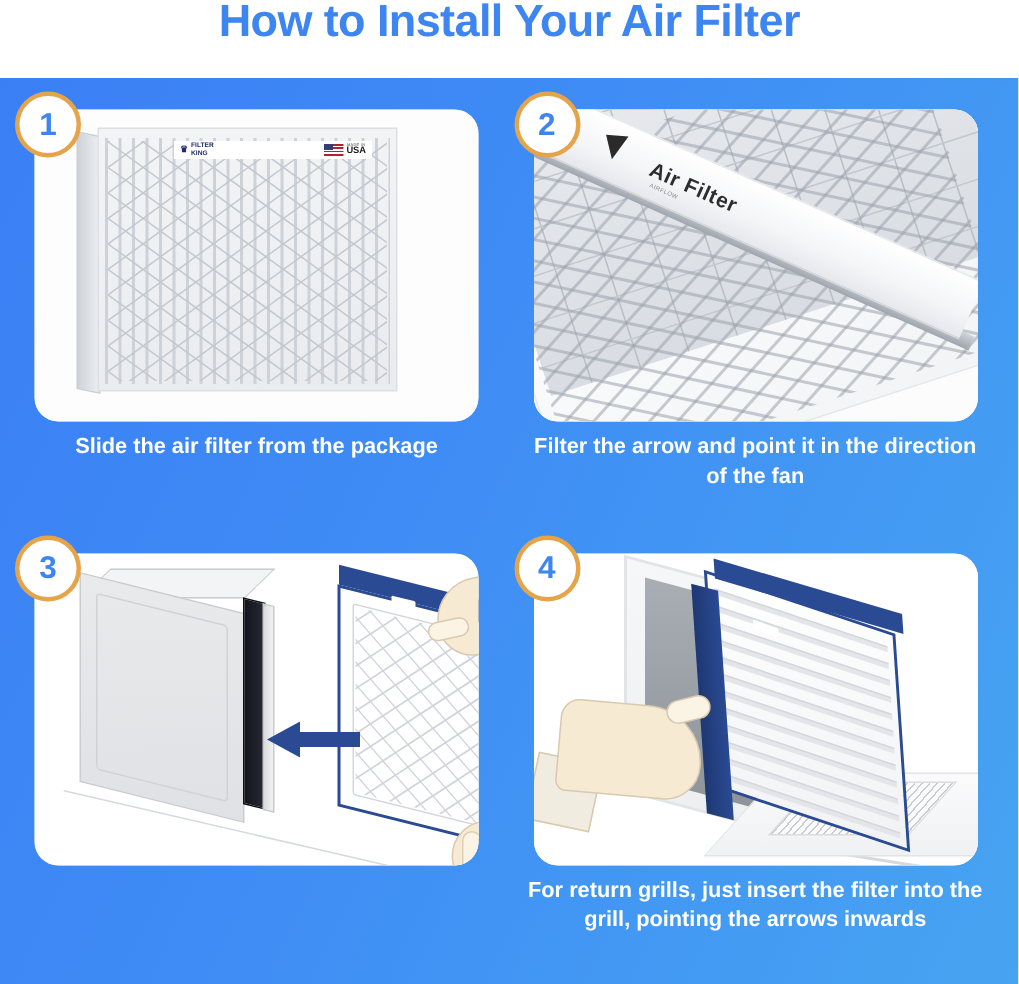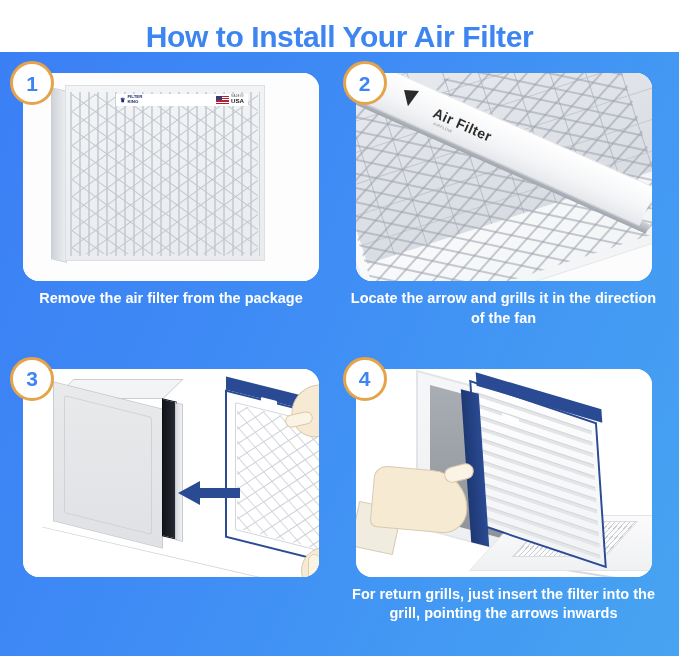--- a/index.html
+++ b/index.html
@@ -16,21 +16,21 @@
     background:#ffffff;
   }
 
   
   .header {
     position:absolute;
     left:0; top:0;
     width:679px; height:52px;
     background:#ffffff;
     display:flex;
-    align-items:flex-end;
+    align-items:flex-start;
     justify-content:center;
   }
   .header h1 {
     font-size:30px;
     font-weight:bold;
     color:#3d85f0;
     letter-spacing:-0.4px;
     line-height:1;
     white-space:nowrap;
   }
@@ -599,21 +599,21 @@
                   <span class="u">USA</span>
                 </span>
               </span>
             </div>
           </div>
         </div>
       </div>
       <div class="badge">
         <span>1</span>
       </div>
-      <div class="caption">Remove the air filter from the package</div>
+      <div class="caption">Slide the air filter from the package</div>
     </div>
 
     <div class="step">
       <div class="card">
         <div class="photo2">
           <div class="p2-frame">
             <div class="p2-inner" id="p2grid">
                 <i style="left: -6px;"></i>
                 <i style="left: 28px;"></i>
                 <i style="left: 62px;"></i>
@@ -690,21 +690,21 @@
           <div class="p2-edge">
             <div class="p2-arrowmark"></div>
             <div class="p2-text">Air Filter</div>
             <div class="p2-subtext">AIRFLOW</div>
           </div>
         </div>
       </div>
       <div class="badge">
         <span>2</span>
       </div>
-      <div class="caption">Locate the arrow and grills it in the direction of the fan</div>
+      <div class="caption">Filter the arrow and point it in the direction of the fan</div>
     </div>
 
     <div class="step">
       <div class="card">
         <div class="art3">
           <div class="a3-ground"></div>
           <div class="a3-unit-top"></div>
           <div class="a3-unit-face"></div>
           <div class="a3-slot"></div>
           <div class="a3-slot-lip"></div>

